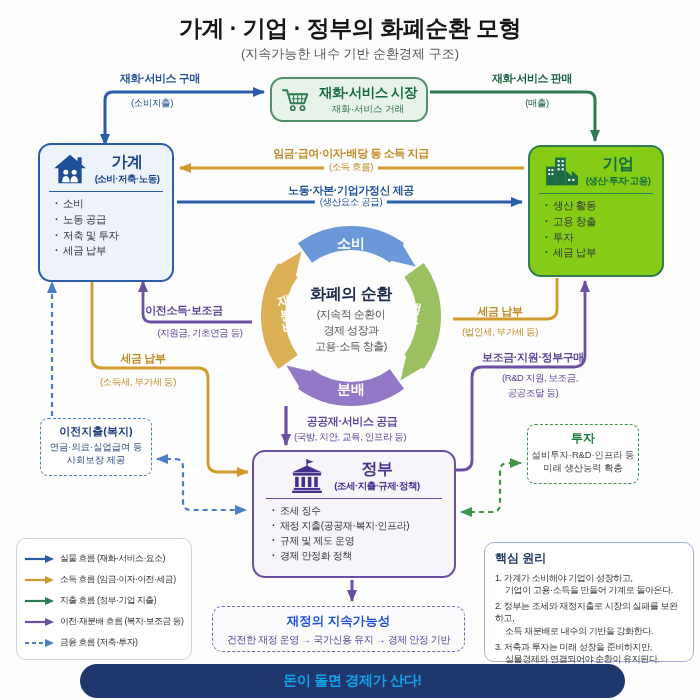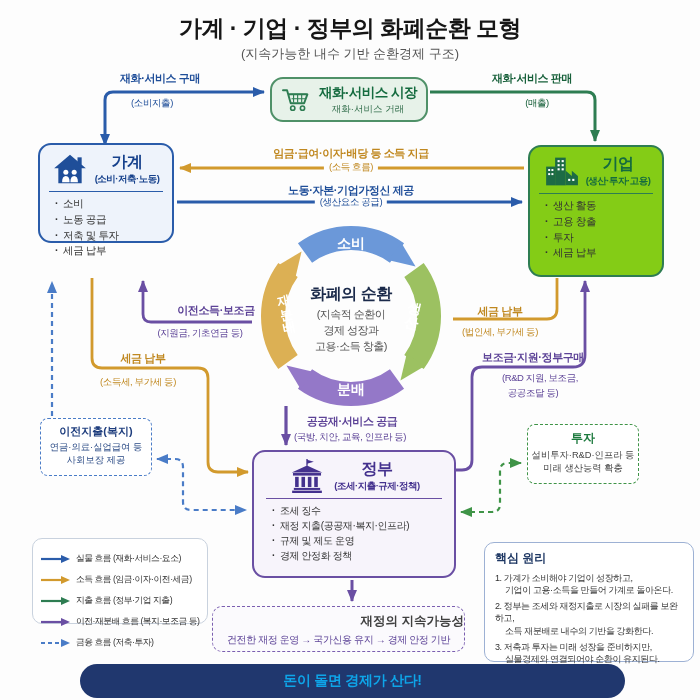--- a/index.html
+++ b/index.html
@@ -4,21 +4,21 @@
 <style>
   html,body{margin:0;padding:0;background:#fff;}
   .stage{position:relative;width:700px;height:700px;background:#fdfdfd;overflow:hidden;
          font-family:"Liberation Sans","DejaVu Sans",sans-serif;}
   .abs{position:absolute;}
   .ctr{transform:translateX(-50%);white-space:nowrap;}
   .wires{position:absolute;left:0;top:0;}
   .page-title{left:0;top:13px;width:700px;text-align:center;font-size:23px;font-weight:bold;color:#161616;letter-spacing:-0.5px;}
   .page-sub{left:0;top:45px;width:700px;text-align:center;font-size:13px;color:#555;}
   .node{position:absolute;border-radius:13px;box-sizing:border-box;}
-  .hh{left:38px;top:143px;width:136px;height:100px;border:2.5px solid #2a5caa;background:#eef3fb;padding:7px 9px 4px;}
+  .hh{left:38px;top:143px;width:136px;height:139px;border:2.5px solid #2a5caa;background:#eef3fb;padding:7px 9px 4px;}
   .fm{left:528px;top:145px;width:136px;height:132px;border:2.5px solid #2e7d52;background:#84cc16;padding:7px 9px 4px;}
   .gv{left:252px;top:450px;width:204px;height:128px;border:2.5px solid #6a4fa3;background:#f7f4fb;padding:7px 12px 4px;}
   .mk{left:270px;top:77px;width:158px;height:45px;border:2px solid #4f9168;background:#e7f2e9;
       display:flex;align-items:center;justify-content:center;gap:8px;}
   .node .hd{display:flex;align-items:center;gap:8px;justify-content:center;}
   .node .hd .tcol{text-align:center;}
   .t-big{font-size:16px;font-weight:bold;letter-spacing:-0.5px;}
   .t-sub{font-size:9.5px;font-weight:bold;letter-spacing:-0.5px;}
   .hh .t-big,.hh .t-sub{color:#16418c;}
   .fm .t-big,.fm .t-sub{color:#156b3f;}
@@ -40,23 +40,23 @@
   .cyc-title{font-size:16px;font-weight:bold;color:#1b2a4a;letter-spacing:-0.5px;}
   .cyc-sub{font-size:11px;color:#555;letter-spacing:-0.5px;}
   .dash-box{position:absolute;box-sizing:border-box;background:#fff;border-radius:8px;text-align:center;}
   .wf{left:40px;top:418px;width:112px;height:58px;border:1.6px dashed #4a7cc7;padding-top:5px;}
   .wf .bt{font-size:11px;font-weight:bold;color:#1f3e7e;}
   .wf .bl{font-size:9.3px;color:#2a4a85;line-height:1.4;margin-top:2px;}
   .iv{left:527px;top:424px;width:112px;height:60px;border:1.6px dashed #3f9447;padding-top:5px;}
   .iv .bt{font-size:12px;font-weight:bold;color:#1d7a3e;}
   .iv .bl{font-size:9.3px;color:#444;line-height:1.4;margin-top:2px;}
   .fs{left:212px;top:606px;width:253px;height:46px;border:1.6px dashed #7b5fb0;background:#fbfafd;border-radius:10px;padding-top:6px;}
-  .fs .bt{font-size:12.5px;font-weight:bold;color:#404040;text-align:right;}
+  .fs .bt{font-size:12.5px;font-weight:bold;color:#1d4ed8;}
   .fs .bl{font-size:10px;color:#5d4397;margin-top:3px;letter-spacing:-0.4px;}
-  .legend{left:32px;top:538px;width:176px;height:86px;border:1.5px solid #c9d2de;border-radius:10px;background:#fff;padding:9px 7px;box-sizing:border-box;}
+  .legend{left:16px;top:538px;width:176px;height:122px;border:1.5px solid #c9d2de;border-radius:10px;background:#fff;padding:9px 7px;box-sizing:border-box;}
   .lg-row{display:flex;align-items:center;gap:6px;height:21px;}
   .lg-row .lg-txt{font-size:8.8px;color:#333;letter-spacing:-0.5px;white-space:nowrap;}
   line.dash{stroke-dasharray:4 3;}
   .princ{left:484px;top:542px;width:210px;height:120px;border:1.5px solid #9db1d4;border-radius:10px;background:#fff;
          padding:7px 10px;box-sizing:border-box;}
   .princ .pt{font-size:12px;font-weight:bold;color:#1f3864;margin-bottom:5px;}
   .princ .pi{font-size:9px;color:#333;line-height:1.35;margin-bottom:4px;letter-spacing:-0.4px;}
   .princ .pi .l2{padding-left:10px;display:block;}
   .banner{left:80px;top:664px;width:545px;height:34px;background:#20376e;border-radius:17px;color:#0ea5e9;
           display:flex;align-items:center;justify-content:center;font-size:14px;font-weight:bold;letter-spacing:-0.3px;}
@@ -248,21 +248,21 @@
   <div class="abs ctr flow-lbl c-blue" style="left:160px;top:71px;">재화·서비스 구매</div>
   <div class="abs ctr sub-lbl c-blue" style="left:152px;top:97px;">(소비지출)</div>
   <div class="abs ctr flow-lbl c-green" style="left:532px;top:71px;">재화·서비스 판매</div>
   <div class="abs ctr sub-lbl c-green" style="left:537px;top:97px;">(매출)</div>
 
   <div class="abs ctr flow-lbl c-gold" style="left:351px;top:146px;">임금·급여·이자·배당 등 소득 지급</div>
   <div class="abs ctr sub-lbl c-gold on-line" style="left:351px;top:161px;">(소득 흐름)</div>
   <div class="abs ctr flow-lbl c-blue" style="left:351px;top:183px;">노동·자본·기업가정신 제공</div>
   <div class="abs ctr sub-lbl c-blue on-line" style="left:351px;top:196px;">(생산요소 공급)</div>
 
-  <div class="abs ctr flow-lbl c-purple" style="left:216px;top:303px;text-align:right;">이전소득·보조금</div>
+  <div class="abs ctr flow-lbl c-purple" style="left:184px;top:303px;text-align:right;">이전소득·보조금</div>
   <div class="abs ctr sub-lbl c-purple" style="left:200px;top:327px;">(지원금, 기초연금 등)</div>
   <div class="abs ctr flow-lbl c-gold" style="left:143px;top:351px;">세금 납부</div>
   <div class="abs ctr sub-lbl c-gold" style="left:138px;top:376px;">(소득세, 부가세 등)</div>
 
   <div class="abs ctr flow-lbl c-gold" style="left:500px;top:304px;">세금 납부</div>
   <div class="abs ctr sub-lbl c-gold" style="left:500px;top:326px;">(법인세, 부가세 등)</div>
   <div class="abs ctr flow-lbl c-purple" style="left:533px;top:350px;">보조금·지원·정부구매</div>
   <div class="abs ctr sub-lbl c-purple" style="left:540px;top:372px;">(R&amp;D 지원, 보조금,</div>
   <div class="abs ctr sub-lbl c-purple" style="left:533px;top:387px;">공공조달 등)</div>
 

